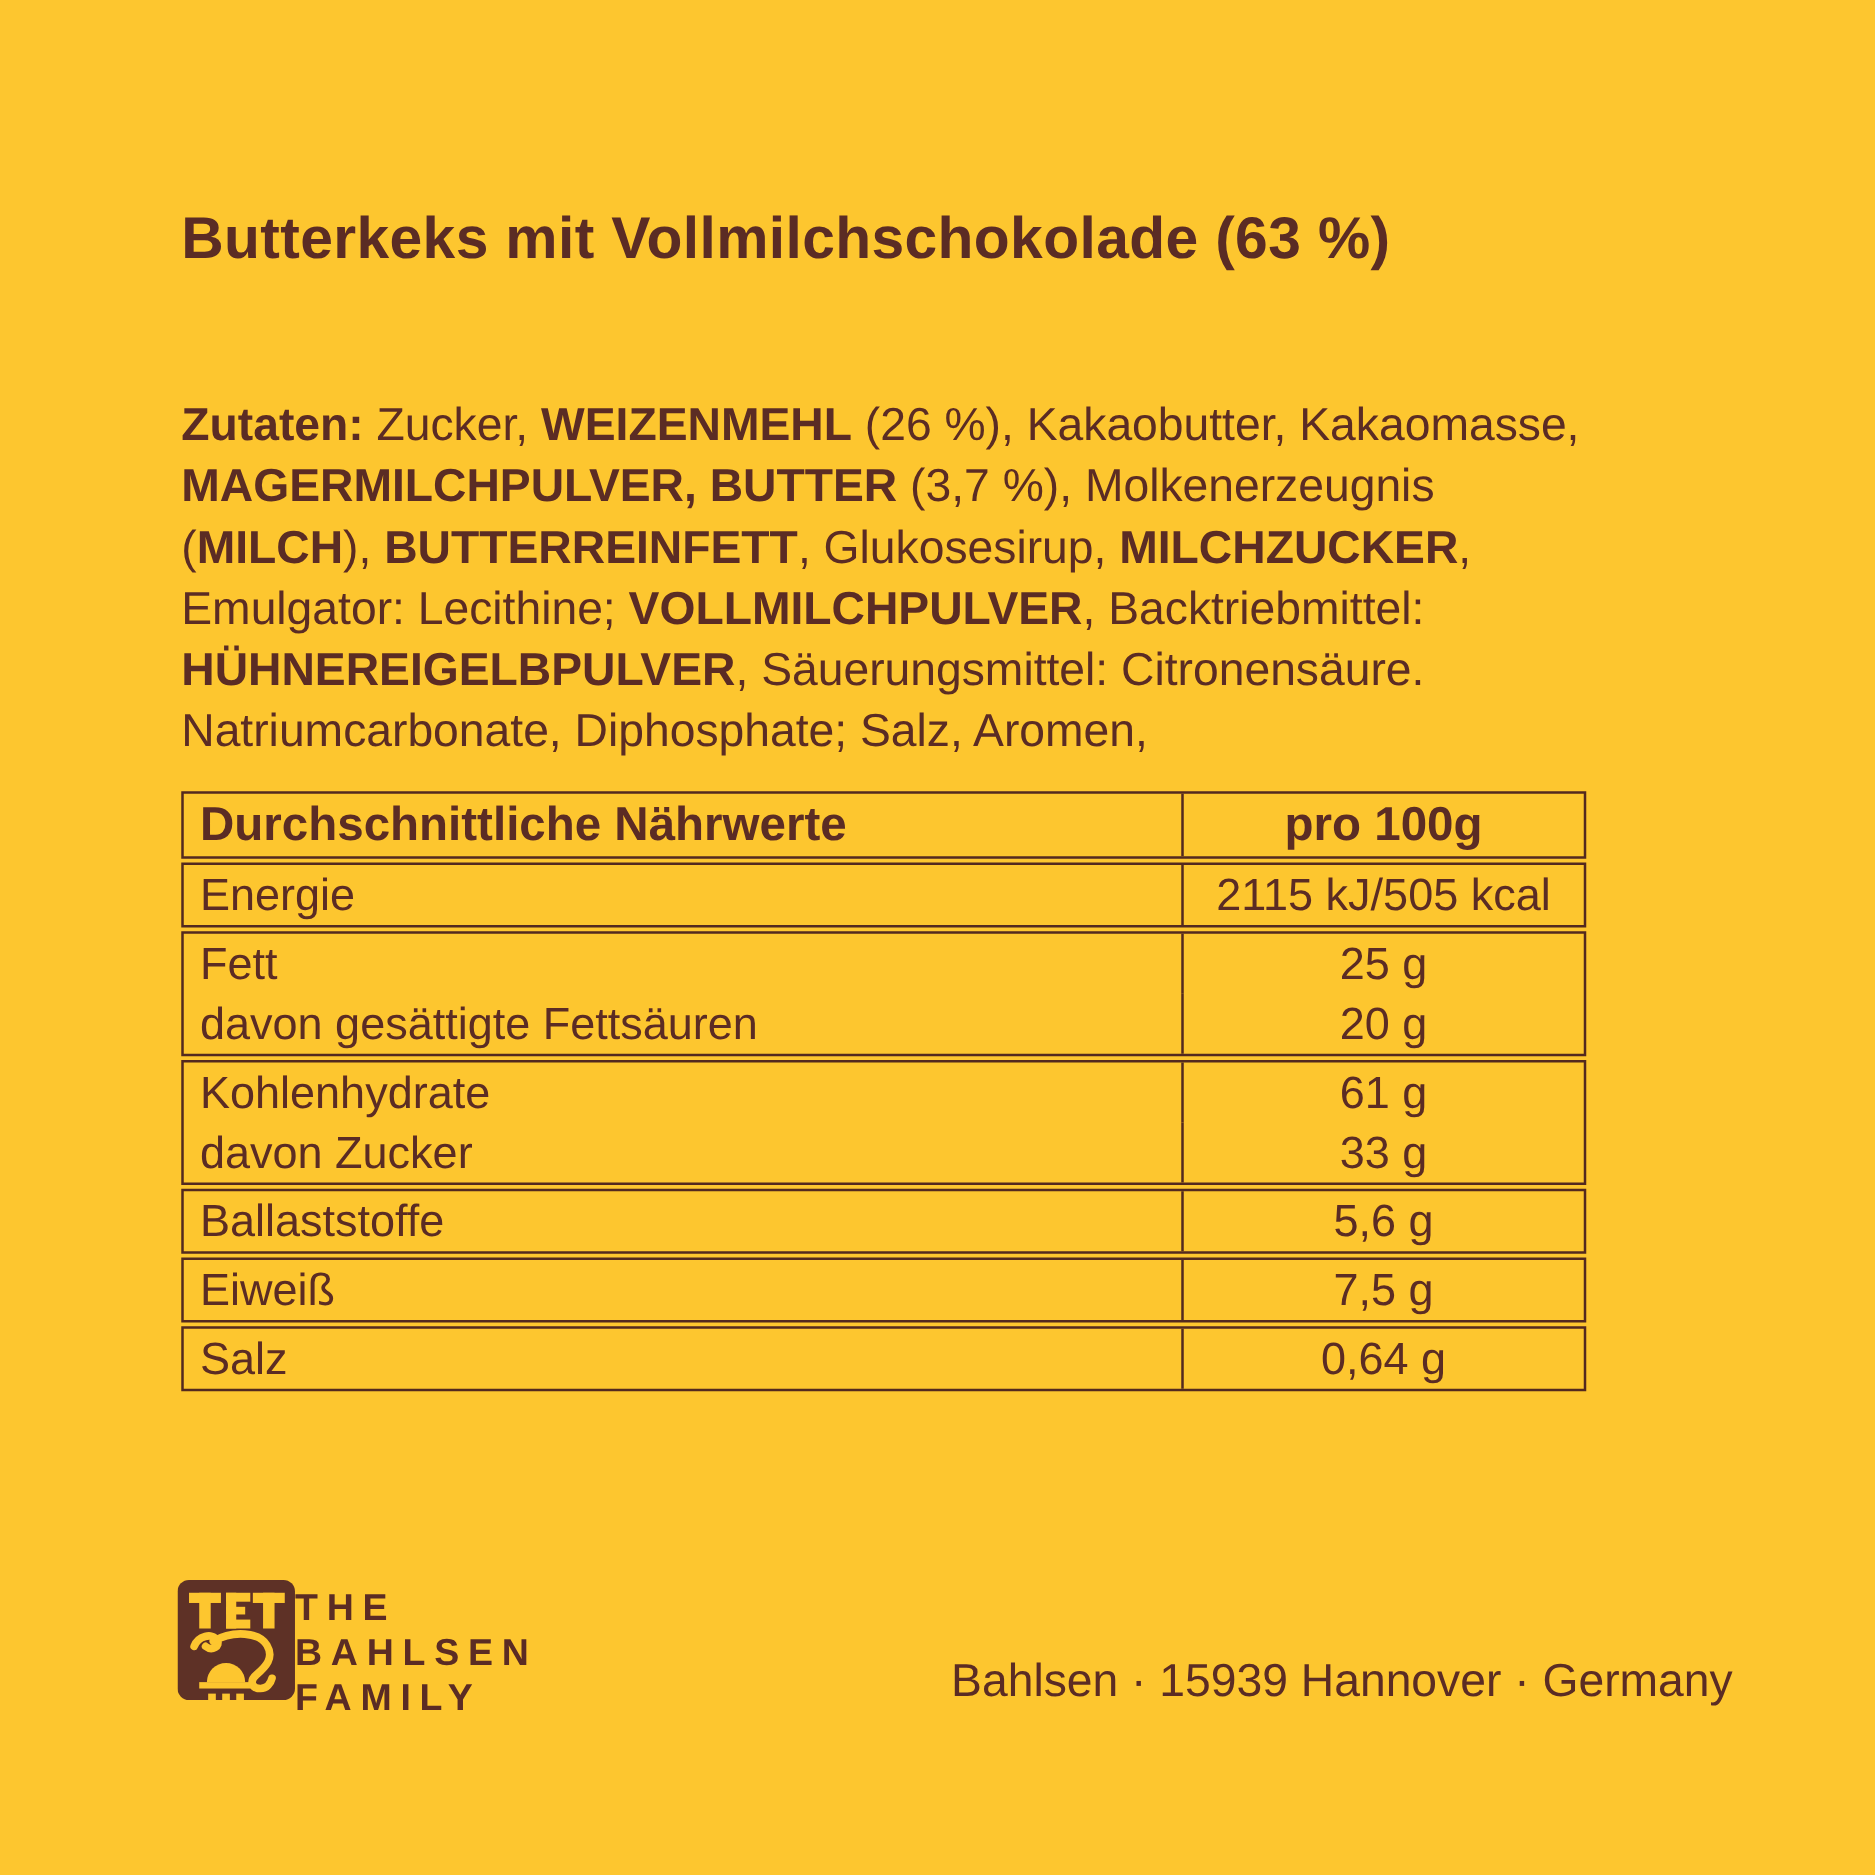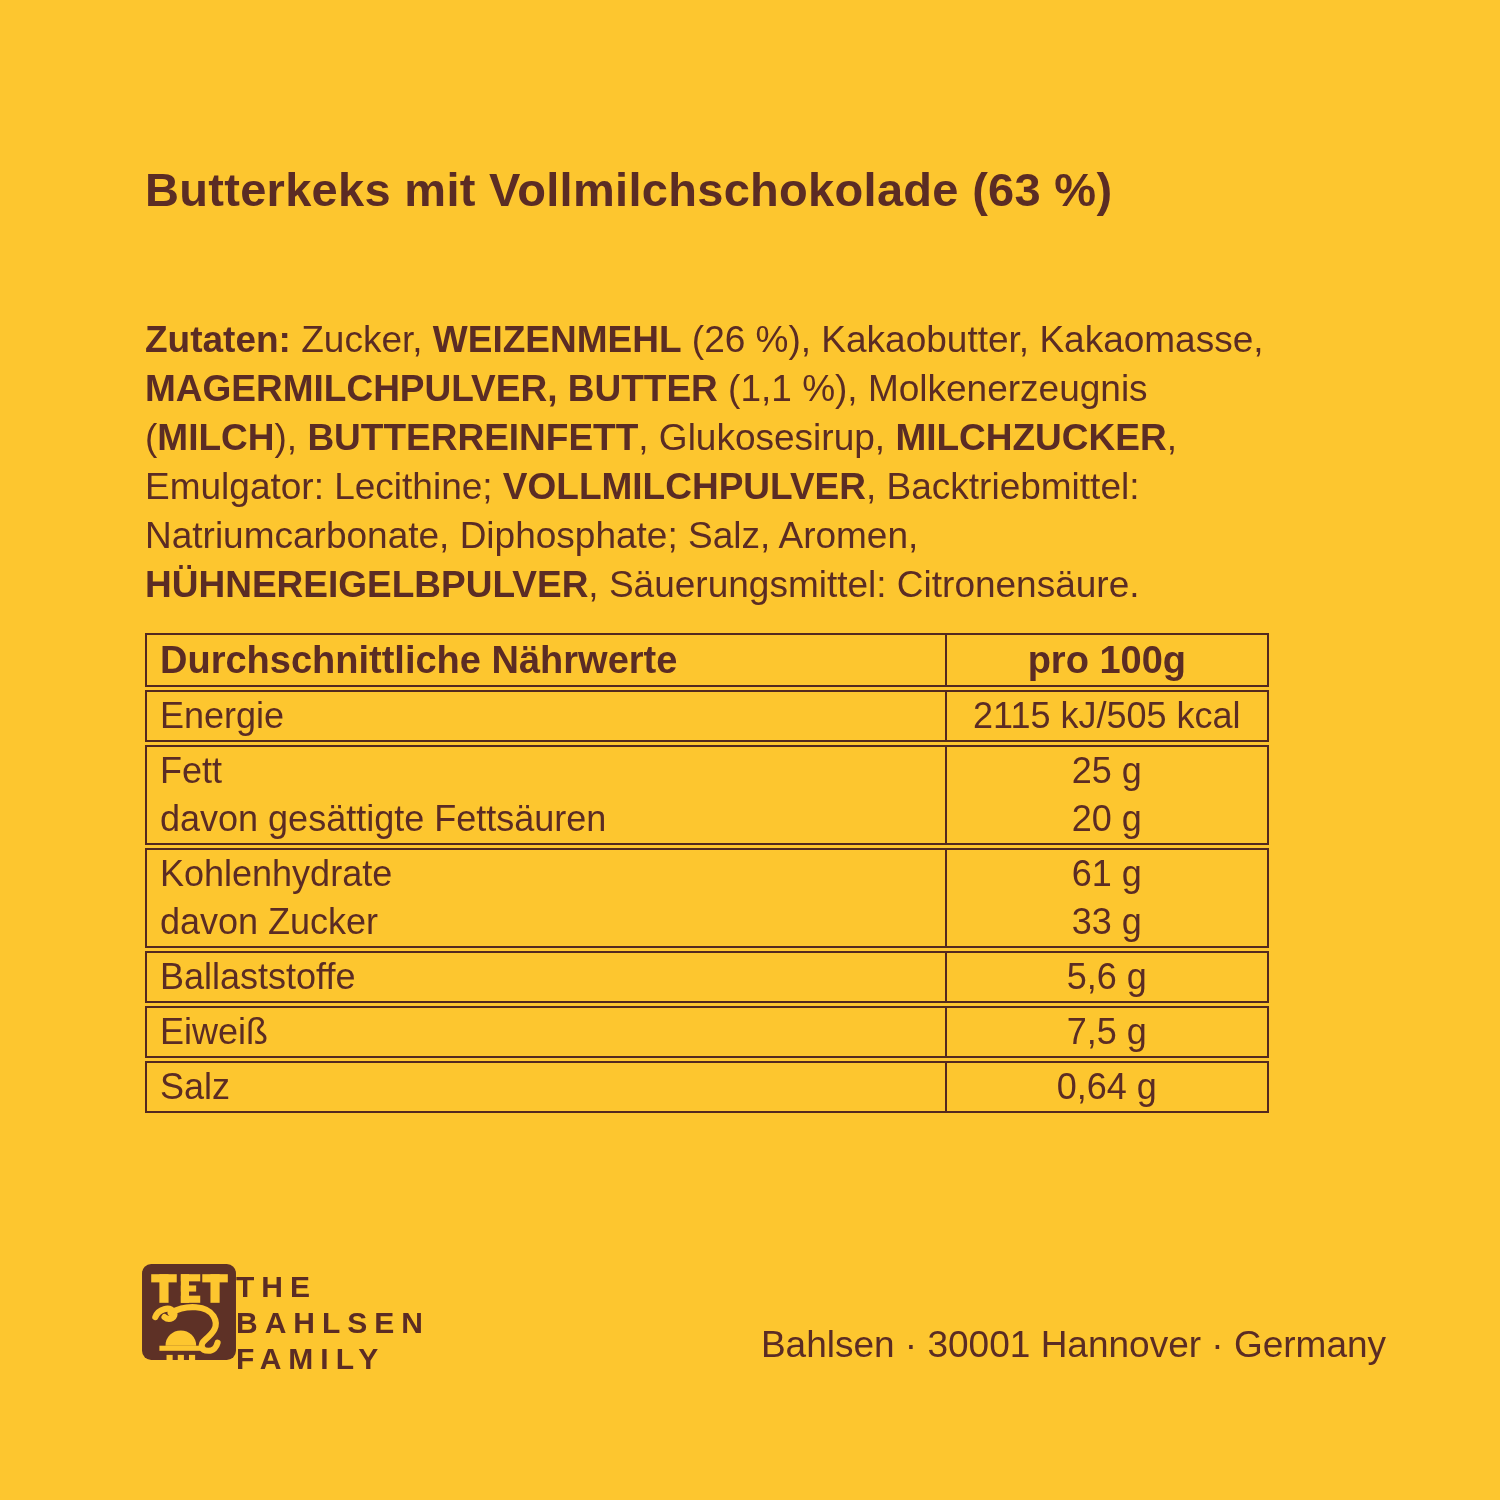--- a/index.html
+++ b/index.html
@@ -57,25 +57,25 @@
     text-align:center; font-size:37px; white-space:nowrap;
   }
 </style>
 </head>
 <body>
 
 <div class="title">Butterkeks mit Vollmilchschokolade (63 %)</div>
 
 <div class="ingredients">
     <div class="iline"><span class="b">Zutaten:</span><span> Zucker, </span><span class="b">WEIZENMEHL</span><span> (26 %), Kakaobutter, Kakaomasse,</span></div>
-    <div class="iline"><span class="b">MAGERMILCHPULVER,</span><span> </span><span class="b">BUTTER</span><span> (1,1 %), Molkenerzeugnis</span></div>
+    <div class="iline"><span class="b">MAGERMILCHPULVER,</span><span> </span><span class="b">BUTTER</span><span> (3,7 %), Molkenerzeugnis</span></div>
     <div class="iline"><span>(</span><span class="b">MILCH</span><span>), </span><span class="b">BUTTERREINFETT</span><span>, Glukosesirup, </span><span class="b">MILCHZUCKER</span><span>,</span></div>
     <div class="iline"><span>Emulgator: Lecithine; </span><span class="b">VOLLMILCHPULVER</span><span>, Backtriebmittel:</span></div>
+    <div class="iline"><span class="b">HÜHNEREIGELBPULVER</span><span>, Säuerungsmittel: Citronensäure.</span></div>
     <div class="iline"><span>Natriumcarbonate, Diphosphate; Salz, Aromen,</span></div>
-    <div class="iline"><span class="b">HÜHNEREIGELBPULVER</span><span>, Säuerungsmittel: Citronensäure.</span></div>
   </div>
 
 <div class="ntable">
   <div class="tgroup theader">
     <div class="trow">
       <div class="tlabel">Durchschnittliche Nährwerte</div>
       <div class="tvalue">pro 100g</div>
     </div>
   </div>
 
@@ -153,13 +153,13 @@
         <rect x="35" y="89" width="6" height="5"></rect>
         <rect x="46" y="89" width="6" height="5"></rect>
       </g>
     </svg>
   </div>
   <div class="logo-text">THE
 BAHLSEN
 FAMILY</div>
 </div>
 
-<div class="footer">Bahlsen · 30001 Hannover · Germany</div>
+<div class="footer">Bahlsen · 15939 Hannover · Germany</div>
 
 </body></html>

